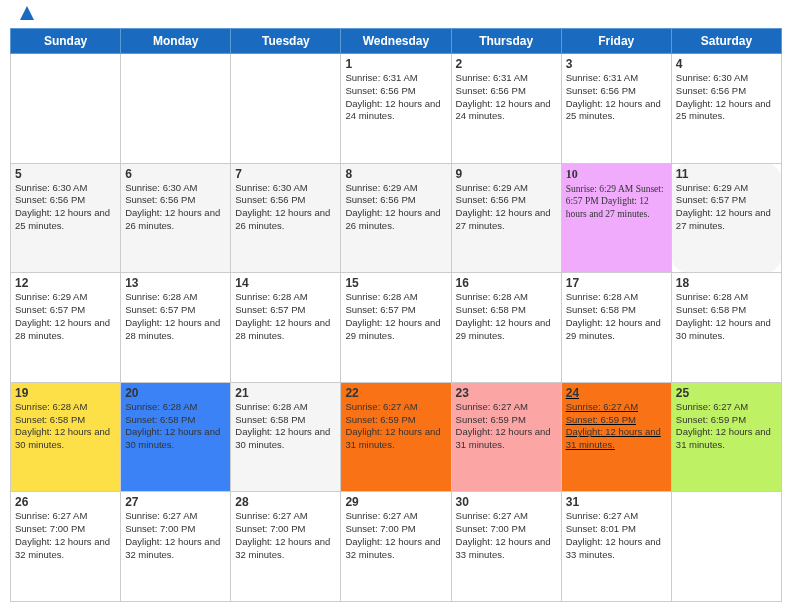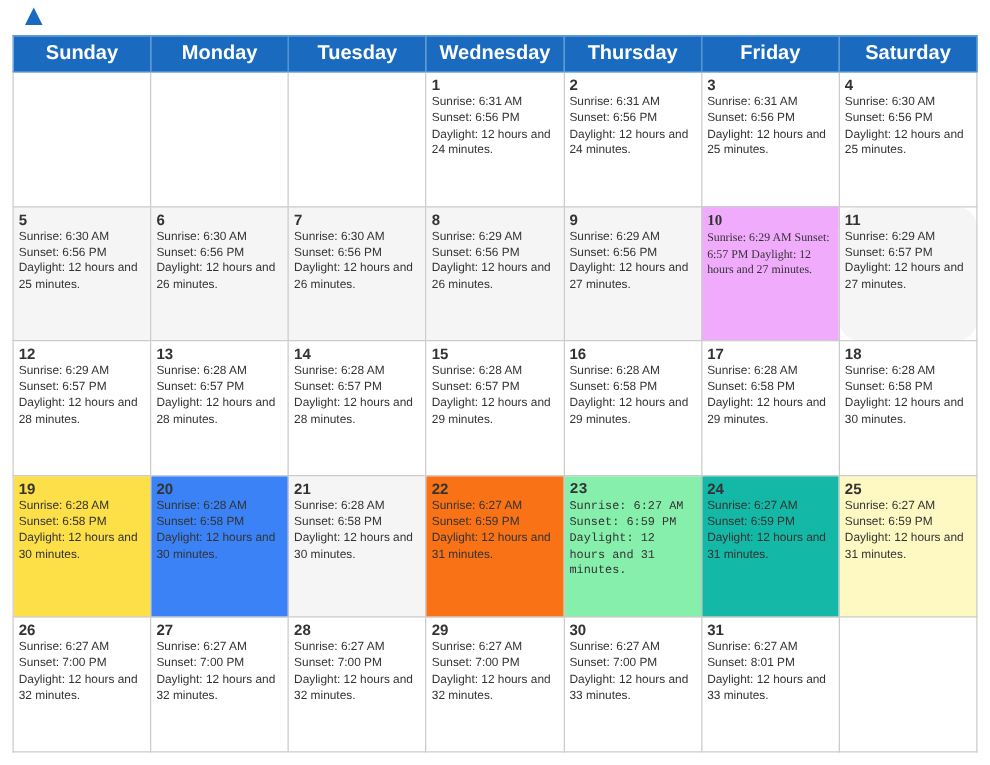--- a/index.html
+++ b/index.html
@@ -54,21 +54,21 @@
       color: #333;
     }
     .calendar-table {
       width: 100%;
       border-collapse: collapse;
       flex: 1;
     }
     .calendar-table th {
       background-color: #1a6bbf;
       color: #fff;
-      font-size: 16px;
+      font-size: 12px;
       font-weight: bold;
       text-align: center;
       padding: 5px 2px;
       border: 1px solid #5a9bd5;
     }
     .calendar-table td {
       border: 1px solid #ccc;
       vertical-align: top;
       padding: 3px 4px;
       width: calc(100% / 7);
@@ -265,33 +265,33 @@
             <div class="day-info">Sunrise: 6:28 AM
 Sunset: 6:58 PM
 Daylight: 12 hours and 30 minutes.</div>
           </td>
           <td style="background: #f97316;">
             <span class="day-number">22</span>
             <div class="day-info">Sunrise: 6:27 AM
 Sunset: 6:59 PM
 Daylight: 12 hours and 31 minutes.</div>
           </td>
-          <td style="background: #86efac; font-family: Liberation Mono, monospace;">
+          <td style="background: #fca5a5;">
             <span class="day-number">23</span>
             <div class="day-info">Sunrise: 6:27 AM
 Sunset: 6:59 PM
 Daylight: 12 hours and 31 minutes.</div>
           </td>
-          <td style="background: #14b8a6;">
+          <td style="background: #f97316; text-decoration: underline;">
             <span class="day-number">24</span>
             <div class="day-info">Sunrise: 6:27 AM
 Sunset: 6:59 PM
 Daylight: 12 hours and 31 minutes.</div>
           </td>
-          <td style="background: #fef9c3; margin-left: 15px;">
+          <td style="background: #bef264; margin-left: 15px;">
             <span class="day-number">25</span>
             <div class="day-info">Sunrise: 6:27 AM
 Sunset: 6:59 PM
 Daylight: 12 hours and 31 minutes.</div>
           </td>
         </tr>
         <tr>
           <td>
             <span class="day-number">26</span>
             <div class="day-info">Sunrise: 6:27 AM

